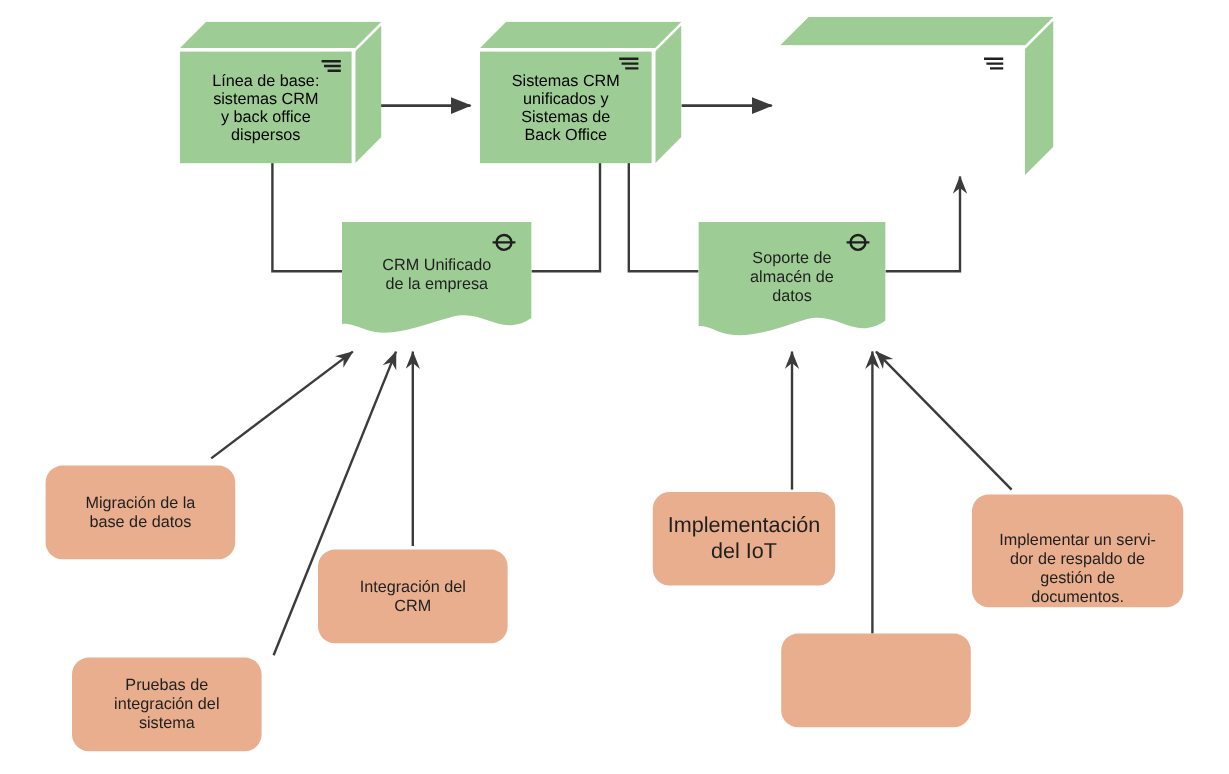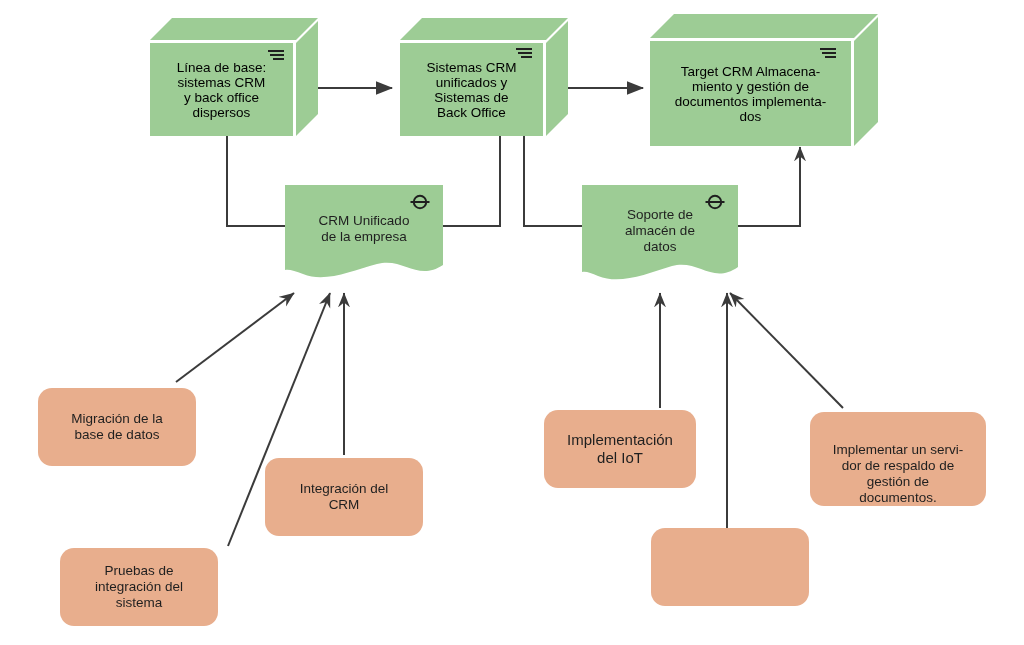--- a/index.html
+++ b/index.html
@@ -186,26 +186,20 @@
       <line x1="4" y1="7" x2="18" y2="7" stroke="#1f1f1f" stroke-width="2"></line>
       <line x1="7" y1="11" x2="18" y2="11" stroke="#1f1f1f" stroke-width="2"></line>
     </svg>
   </div>
 
   <div class="cube" style="left:650px; top:14px; width:228px; height:132px;">
     <div class="face-top" style="left:0; top:0; width:228px; height:24px;
                 clip-path: polygon(0% 100%, 24px 0%, 100% 0%, calc(100% - 24px) 100%);"></div>
     <div class="face-side" style="left:204px; top:3px; width:24px; height:129px;
                 clip-path: polygon(0% 24px, 100% 0%, 100% calc(100% - 24px), 0% 100%);"></div>
-    <div class="face-front" style="left:0; top:27px; width:201px; height:105px; padding:0 4px;">
-      <span class="node-label" style="font-size:13.5px;">Target CRM Almacena-
-miento y gestión de
-documentos implementa-
-dos</span>
-    </div>
     <svg class="cube-icon" viewBox="0 0 20 14" style="left:168px; top:32px;">
       <line x1="2" y1="3" x2="18" y2="3" stroke="#1f1f1f" stroke-width="2"></line>
       <line x1="4" y1="7" x2="18" y2="7" stroke="#1f1f1f" stroke-width="2"></line>
       <line x1="7" y1="11" x2="18" y2="11" stroke="#1f1f1f" stroke-width="2"></line>
     </svg>
   </div>
 
   <div class="docnode" style="left:285px; top:185px; width:158px; height:96px;">
     <svg width="158" height="96" viewBox="0 0 158 96" style="position:absolute; left:0; top:0;">
       <path d="M0,0 L158,0 L158,80 C132,97 119,72 92,79 C66,86 40,98 18,89 C10,86 4,84 0,85 Z" fill="#9DCC95"></path>
@@ -241,21 +235,21 @@
     <span style="font-size:13.5px;">Migración de la
 base de datos</span>
   </div>
 
   <div class="task" style="left:265px; top:458px; width:158px; height:78px;">
     <span style="font-size:13.5px;">Integración del
 CRM</span>
   </div>
 
   <div class="task" style="left:544px; top:410px; width:152px; height:78px;">
-    <span style="font-size:15px;">Implementación
+    <span style="font-size:18px;">Implementación
 del IoT</span>
   </div>
 
   <div class="task" style="left:651px; top:528px; width:158px; height:78px;">
     <span style="font-size:13.5px;"></span>
   </div>
 
   <div class="task" style="left:810px; top:412px; width:176px; height:94px;">
     <span style="font-size:13.5px;margin-top:30px;">Implementar un servi-
 dor de respaldo de

